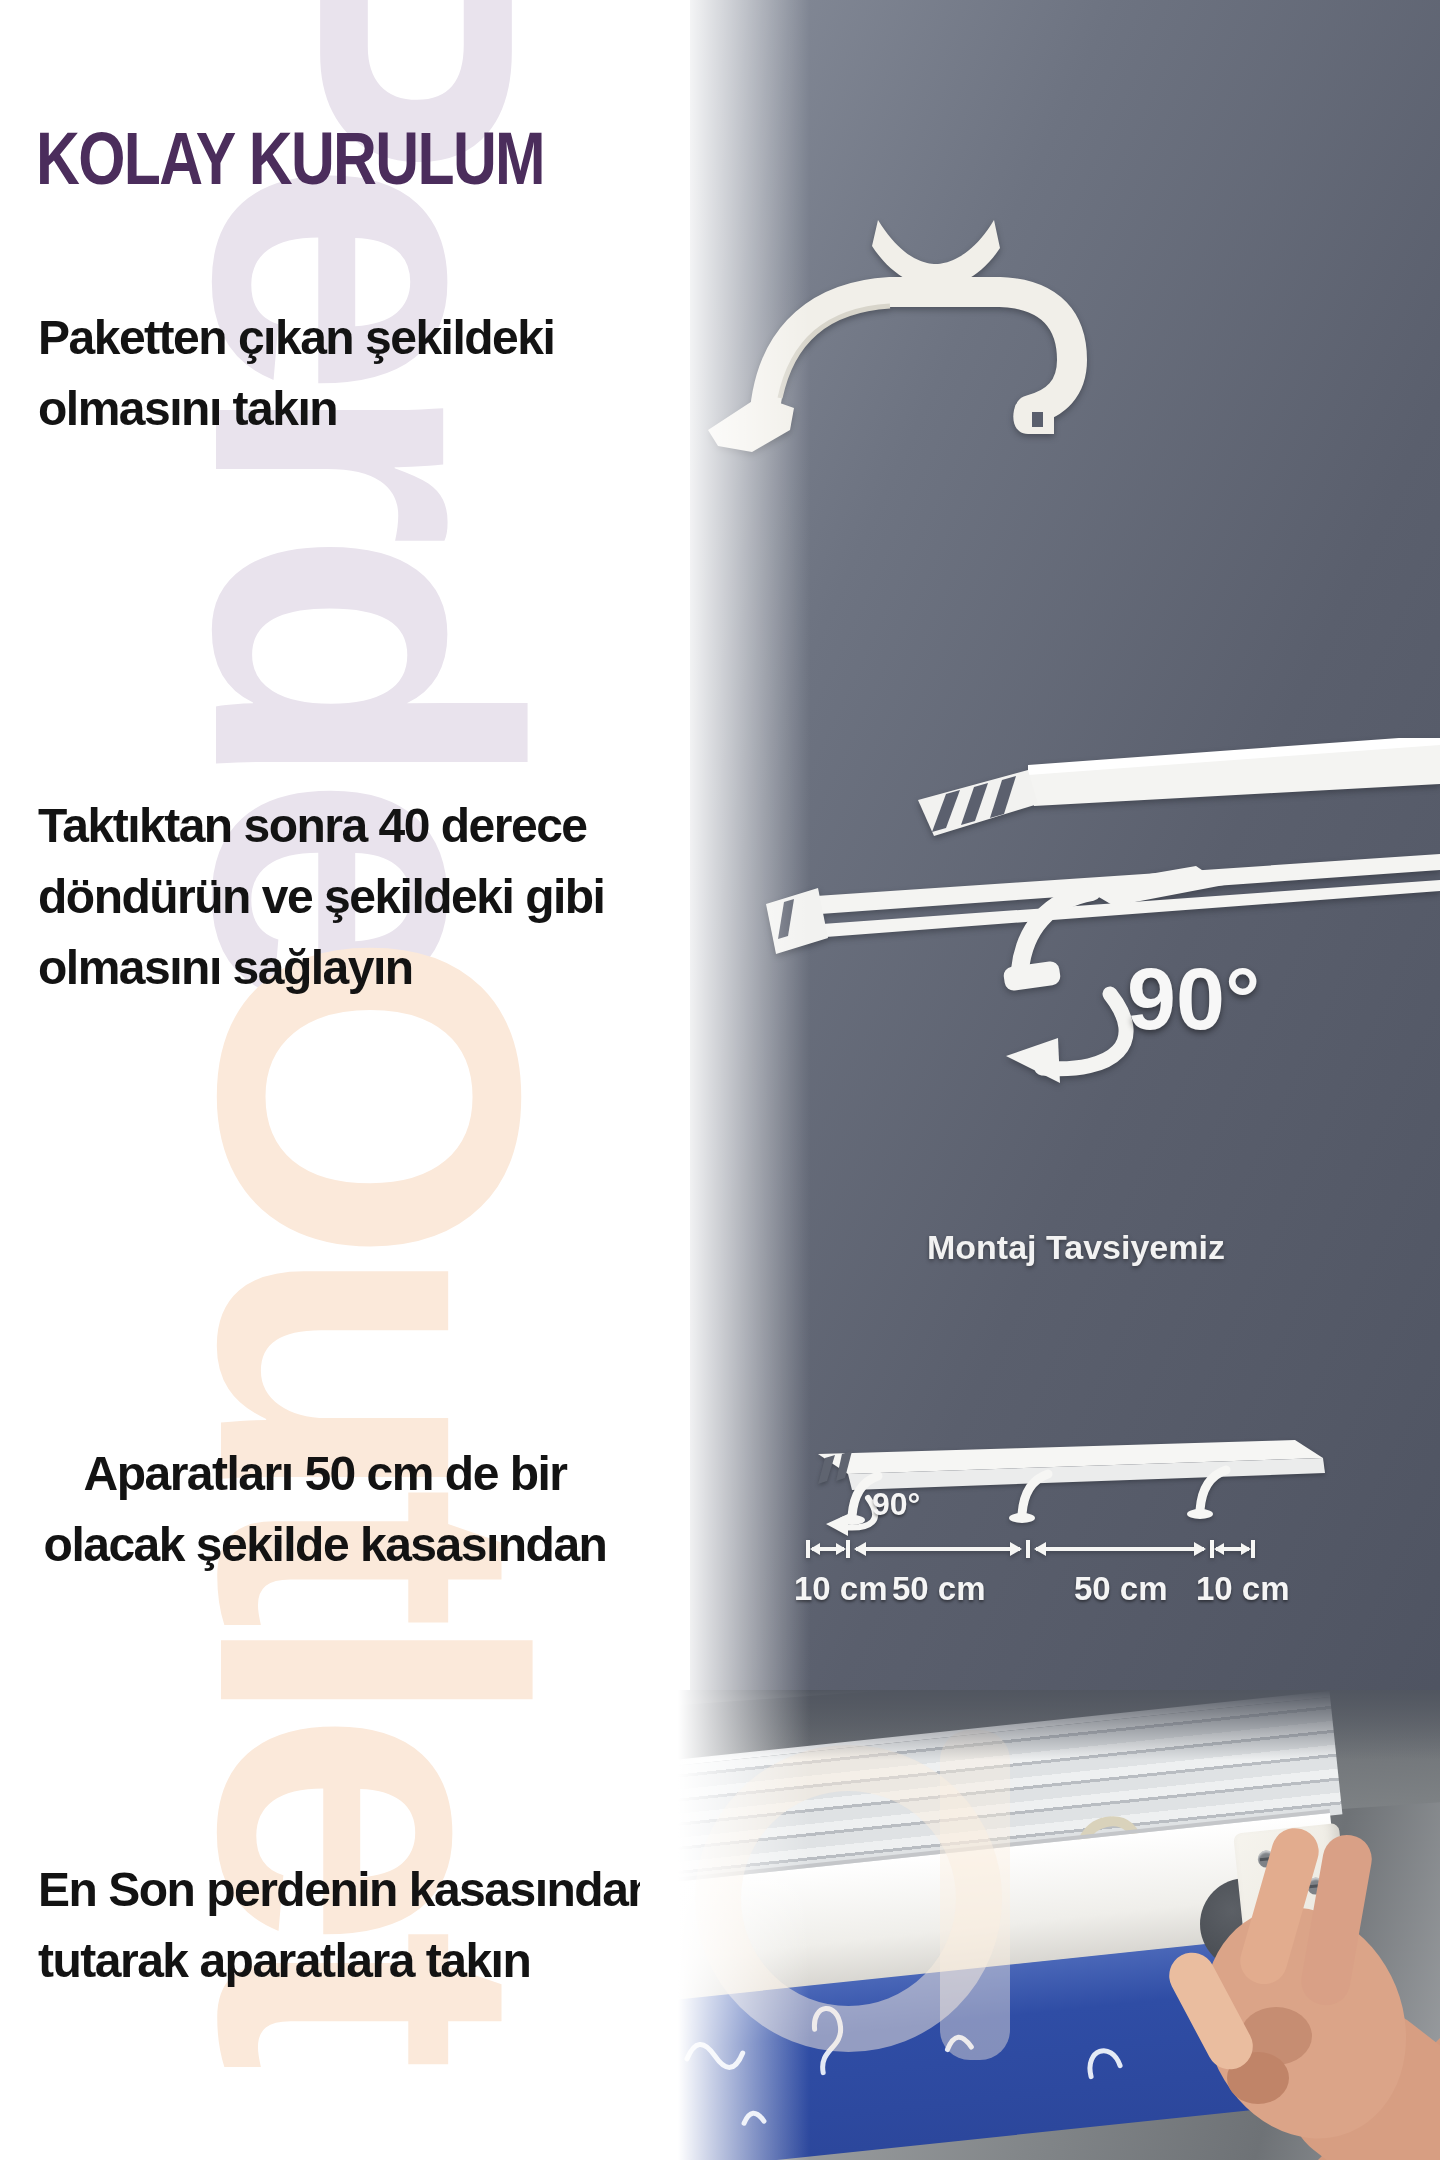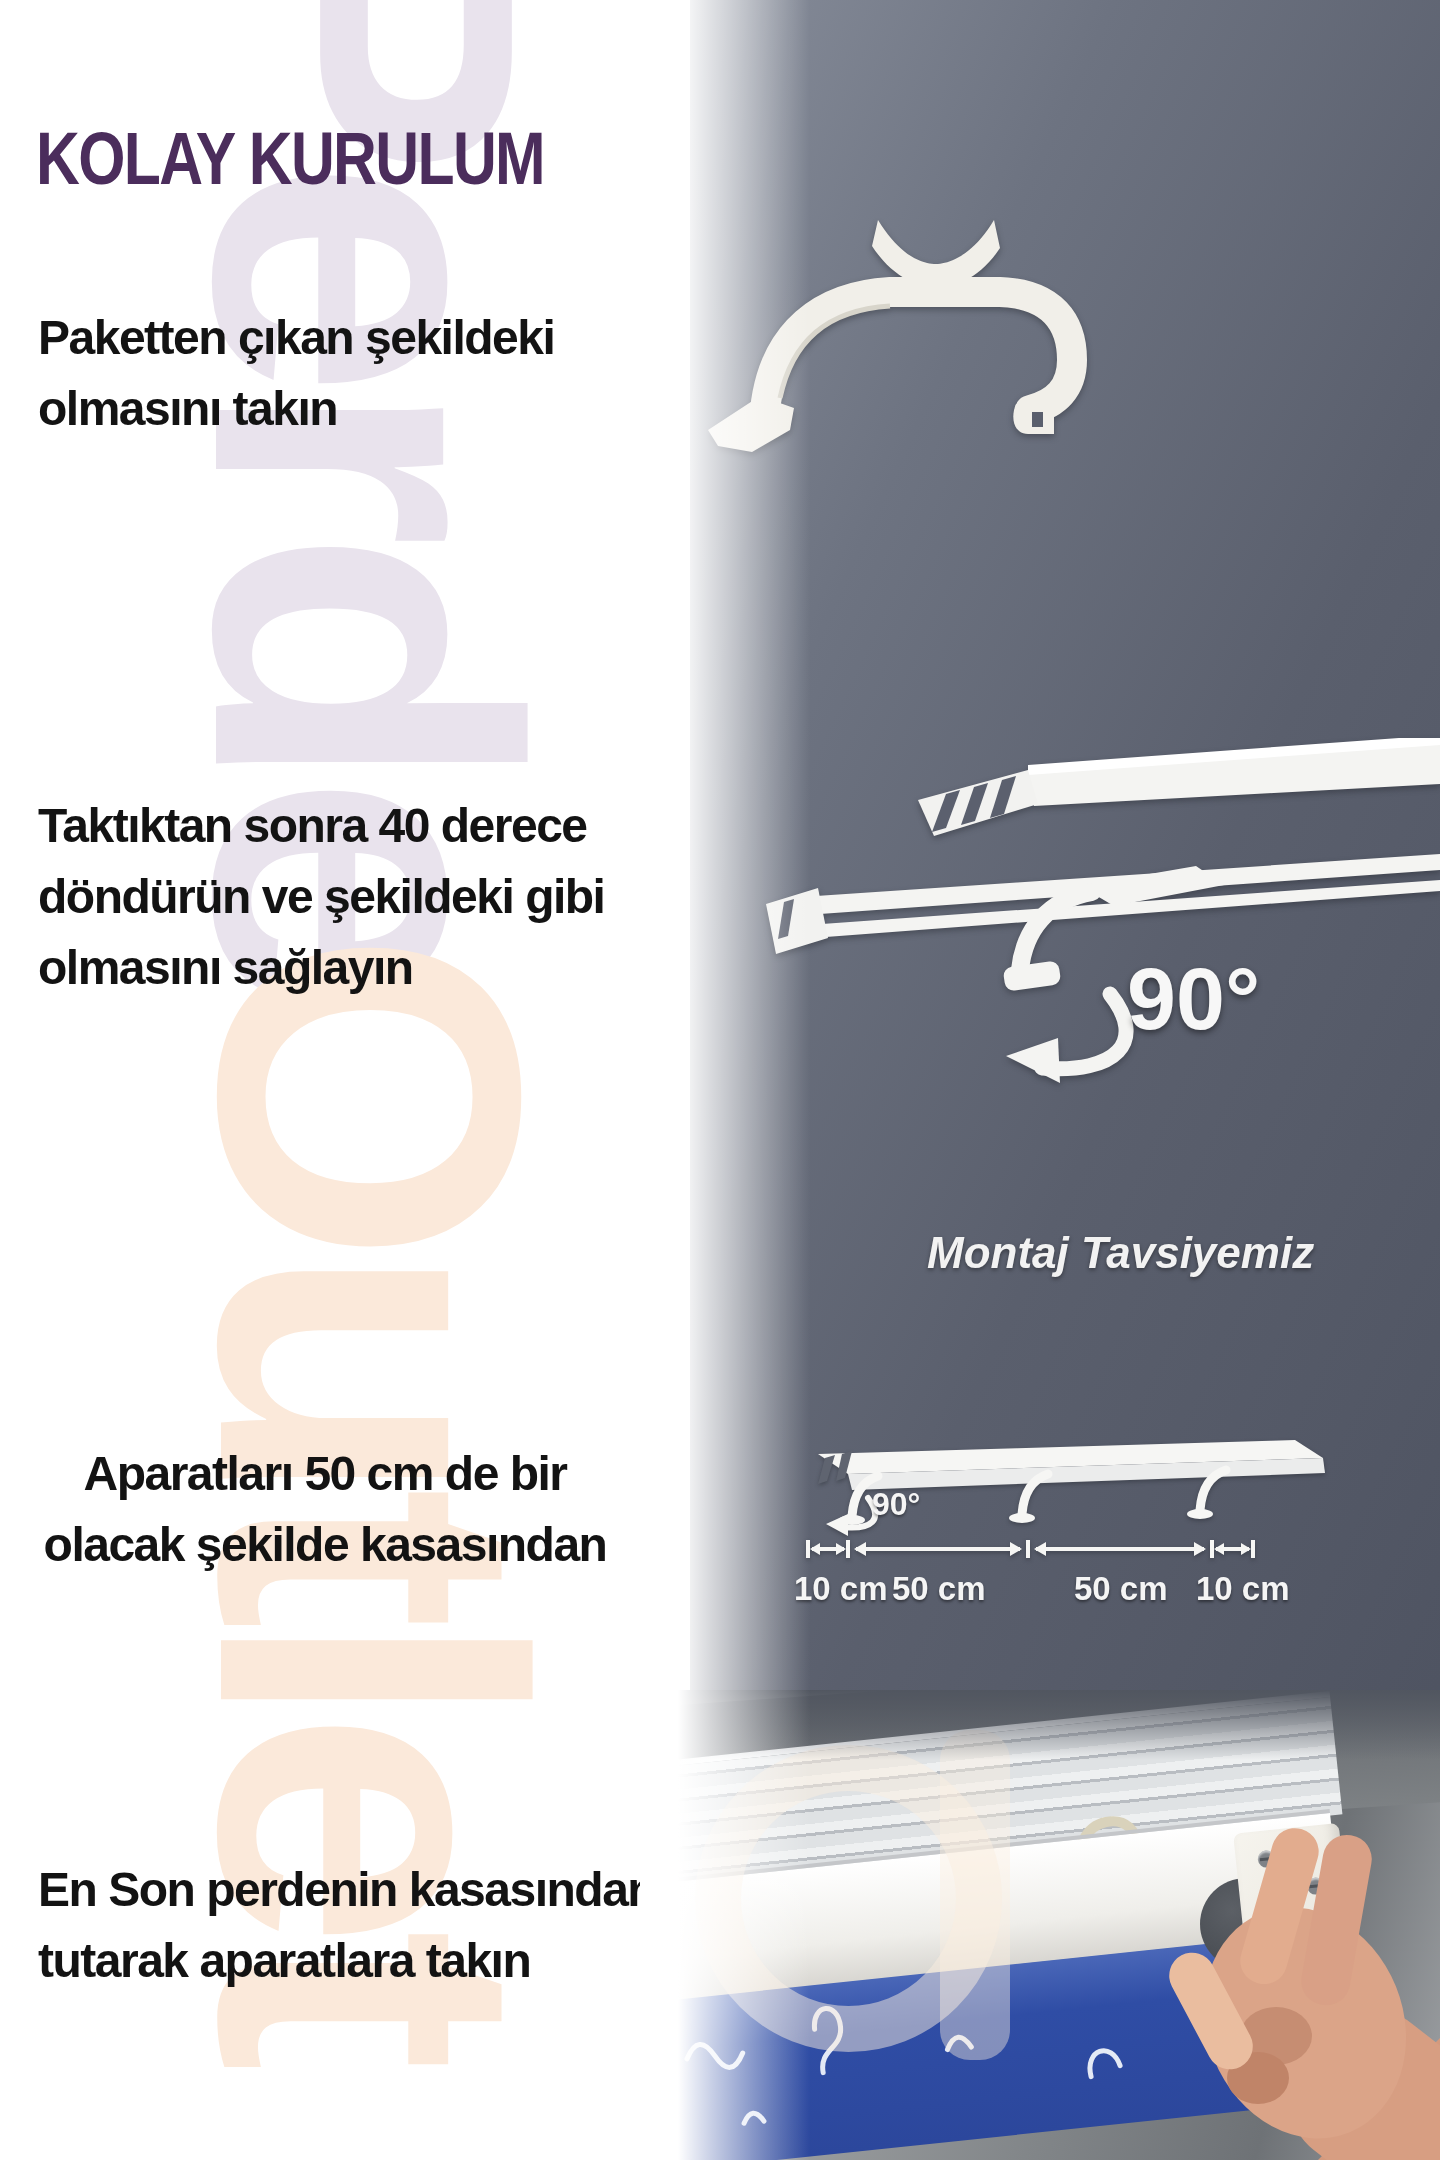--- a/index.html
+++ b/index.html
@@ -28,22 +28,22 @@
              background:linear-gradient(115deg,#8a909d 0%,#6d7381 28%,#5a5f6d 58%,#4d5260 100%);}
   .photo-fade{position:absolute;left:0;top:0;width:170px;height:2160px;z-index:8;pointer-events:none;
               background:linear-gradient(to right,#ffffff 0 38px,rgba(255,255,255,.75) 70px,rgba(255,255,255,0) 100%);}
 
   .illus{position:absolute;z-index:2;filter:drop-shadow(0 3px 3px rgba(20,22,30,.35));}
   .svg-bracket{left:60px;top:162px;}
   .svg-rail90{left:120px;top:738px;}
 
   .angle-large{position:absolute;left:487px;top:948px;z-index:7;font-size:88px;font-weight:bold;
                color:#f7f7f7;text-shadow:0 3px 6px rgba(0,0,0,.45);}
-  .montaj{position:absolute;left:287px;top:1228px;z-index:7;font-size:44px;font-weight:bold;
-          color:#f2f2f2;text-shadow:0 2px 4px rgba(0,0,0,.4);white-space:nowrap;font-style:italic;}
+  .montaj{position:absolute;left:287px;top:1228px;z-index:7;font-size:34px;font-weight:bold;
+          color:#f2f2f2;text-shadow:0 2px 4px rgba(0,0,0,.4);white-space:nowrap;}
 
   .diagram{position:absolute;left:150px;top:1428px;width:540px;height:190px;z-index:2;}
   .diagram svg{filter:drop-shadow(0 2px 2px rgba(20,22,30,.35));}
   .angle-small{position:absolute;left:82px;top:58px;font-size:32px;font-weight:bold;color:#f5f5f5;
                text-shadow:0 2px 3px rgba(0,0,0,.4);}
   .mlabel{position:absolute;top:142px;font-size:33px;font-weight:bold;color:#f5f5f5;
           text-shadow:0 2px 3px rgba(0,0,0,.45);white-space:nowrap;}
   .mlabel.m0{left:4px;}  .mlabel.m1{left:102px;} .mlabel.m2{left:284px;} .mlabel.m3{left:406px;}
 
   

